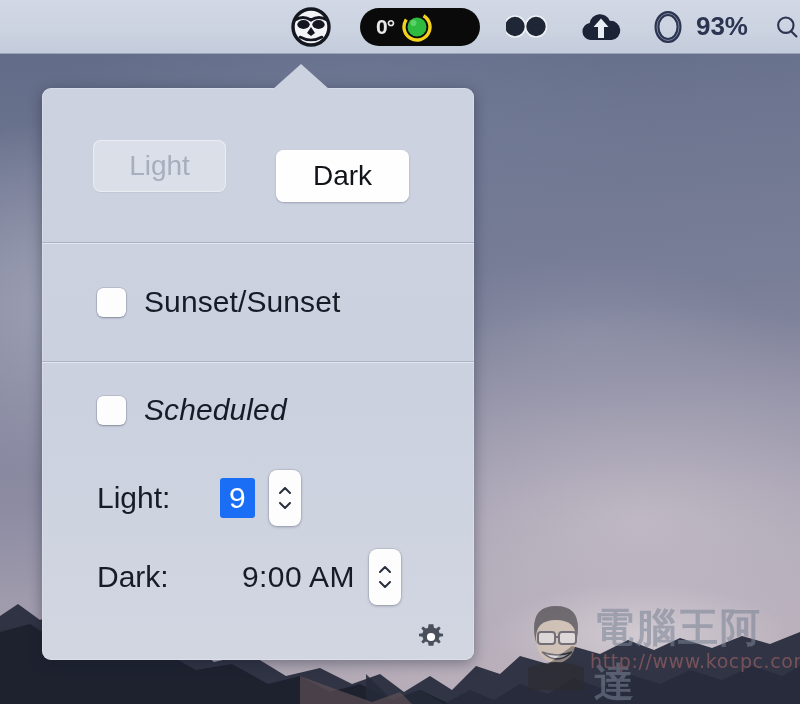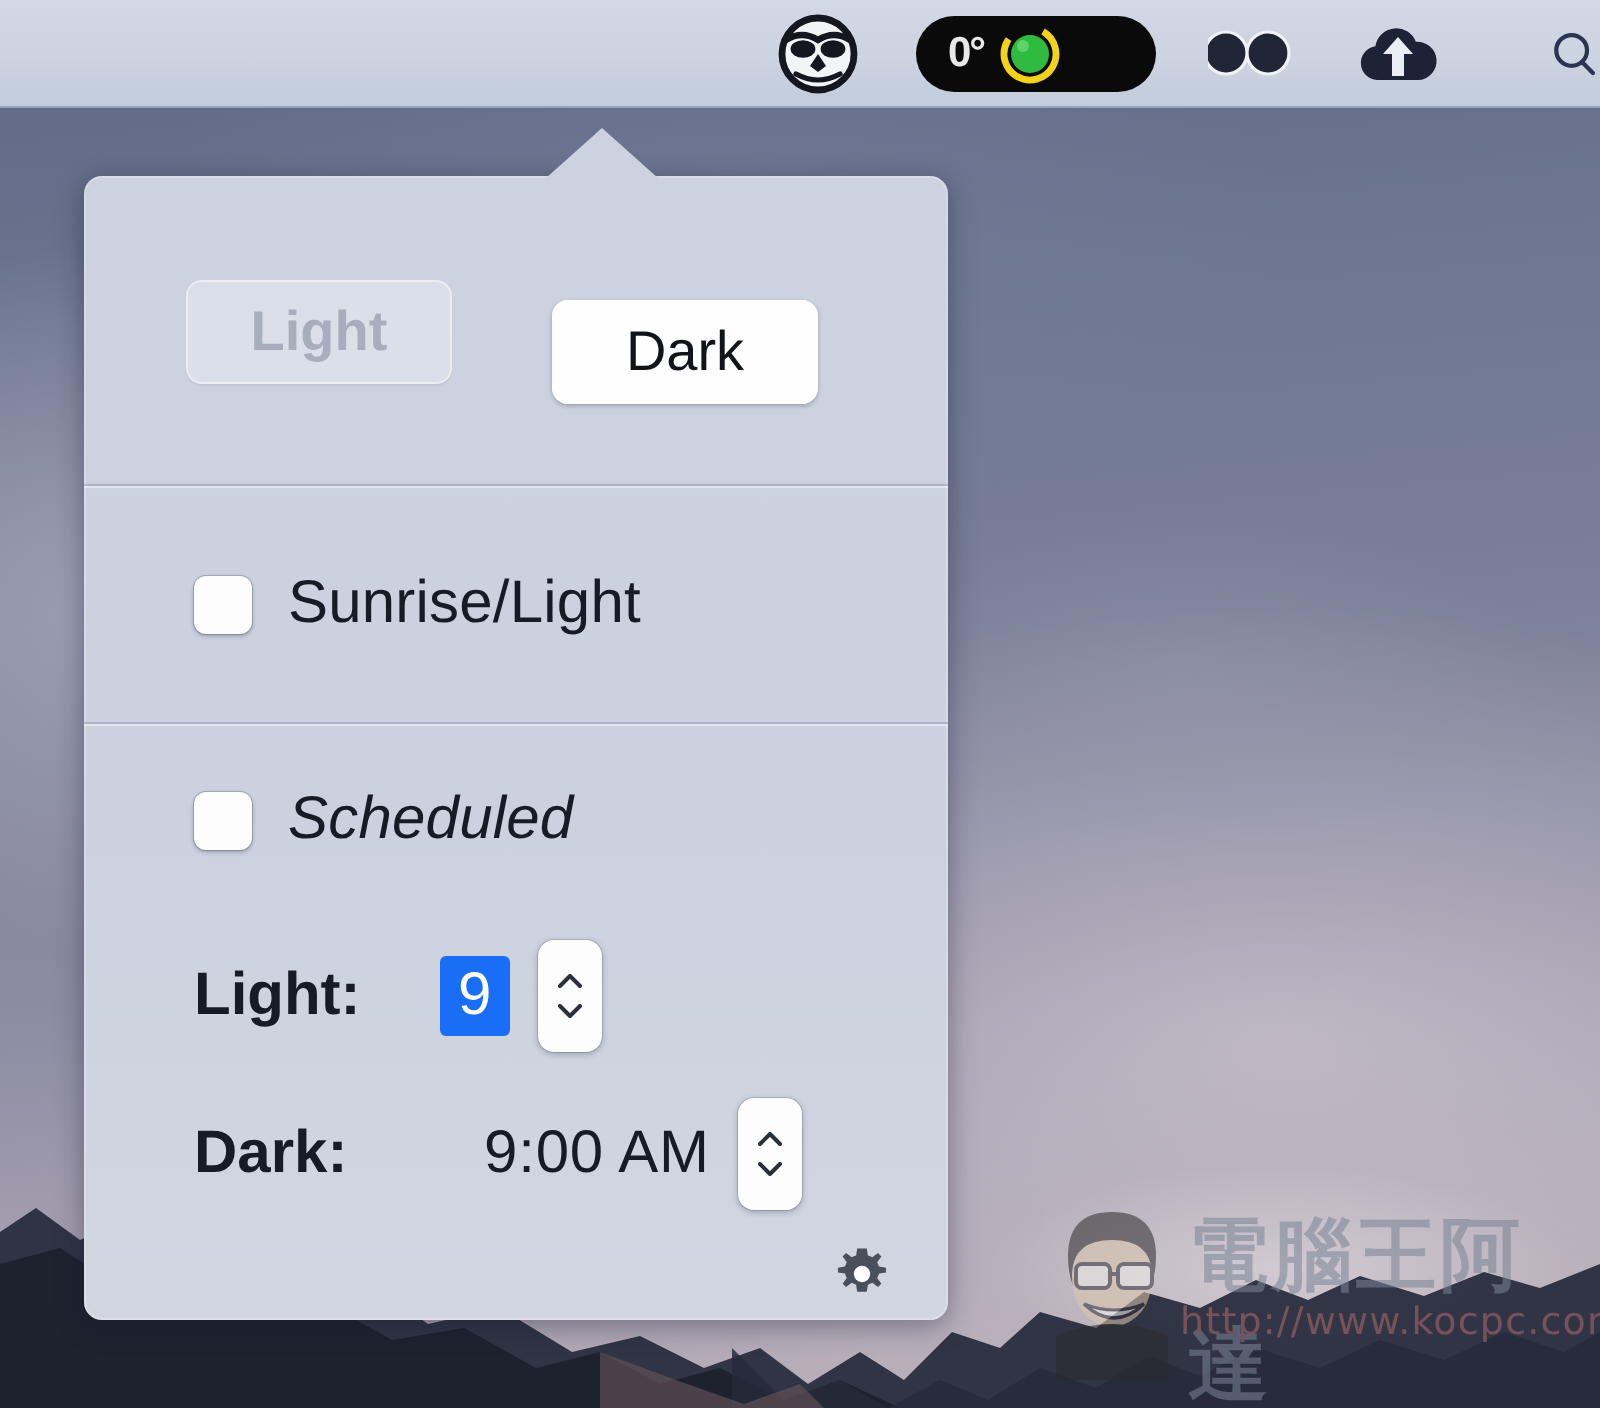--- a/index.html
+++ b/index.html
@@ -75,41 +75,40 @@
   .mode-row{display:flex;align-items:center;padding:42px 0 40px 51px;gap:50px;}
   .mode-btn{
     width:133px;height:52px;border-radius:8px;border:none;
     display:flex;align-items:center;justify-content:center;
     font-size:28px;box-sizing:border-box;cursor:pointer;
   }
   .mode-btn.inactive{
     background:rgba(255,255,255,.30);
     color:rgba(120,128,150,.52);
     box-shadow:0 0 0 1px rgba(255,255,255,.45) inset,0 1px 1px rgba(0,0,0,.05);
-    font-weight:bold;
   }
   .mode-btn.active{
     background:#fefefe;color:#111418;font-weight:500;
     box-shadow:0 1px 2px rgba(30,35,55,.28),0 0 0 1px rgba(255,255,255,.8) inset;
     margin-top:20px;
   }
 
   
   .check-row{display:flex;align-items:center;padding-left:55px;height:118px;gap:18px;cursor:pointer;}
   .check-row.short{height:96px;font-style:italic;}
   .cbox{
     width:29px;height:29px;border-radius:6px;background:#fdfdfd;
     box-shadow:0 1px 2px rgba(30,35,55,.32),0 0 0 .5px rgba(120,126,145,.45);
     flex:none;
   }
   .check-label{font-size:30px;color:#171b26;letter-spacing:.1px;}
 
   
   .time-row{display:flex;align-items:center;padding-left:55px;height:79px;}
-  .time-label{font-size:30px;color:#171b26;width:105px;flex:none;font-weight:bold;}
+  .time-label{font-size:30px;color:#171b26;width:105px;flex:none;}
   .time-value{
     font-size:30px;color:#171b26;margin-left:18px;letter-spacing:.4px;
     display:flex;align-items:center;white-space:pre;
   }
   .time-value .sel{background:#1a6ef5;color:#ffffff;padding:3px 9px;border-radius:3px;}
   .stepper{
     width:32px;height:56px;border-radius:8px;background:#fdfdfd;margin-left:14px;
     box-shadow:0 1px 3px rgba(30,35,55,.30),0 0 0 .5px rgba(130,136,155,.38);
     display:flex;flex-direction:column;align-items:center;justify-content:center;gap:8px;
     cursor:pointer;flex:none;
@@ -197,20 +196,27 @@
     <svg width="46" height="40" viewBox="0 0 46 40">
       <path d="M12.5 33 a8.5 8.5 0 0 1 -0.8 -16.9 a10.5 10.5 0 0 1 20.2 -2.2
                a7.6 7.6 0 0 1 1.6 19.1 z" fill="#1d2337"></path>
       <rect x="20" y="18" width="6" height="13" fill="#e9edf4"></rect>
       <path d="M23 11.5 l7.5 8.5 l-15 0 z" fill="#e9edf4"></path>
     </svg>
   </div>
 
   <div class="mb-gap"></div>
 
+  <div class="mb-item">
+    <svg width="36" height="40" viewBox="0 0 36 40">
+      <ellipse cx="18" cy="20" rx="11" ry="13.5" fill="none" stroke="#2b3450" stroke-width="5"></ellipse>
+      <ellipse cx="18" cy="20" rx="11" ry="13.5" fill="none" stroke="#7d869c" stroke-width="1"></ellipse>
+    </svg>
+    <span class="batt-txt">93%</span>
+  </div>
 
   <div class="mb-gap"></div>
 
   <div class="mb-item" style="width:26px;overflow:hidden;">
     <svg width="44" height="44" viewBox="0 0 44 44">
       <circle cx="20" cy="19" r="13" fill="none" stroke="#2b3450" stroke-width="3.6"></circle>
       <line x1="29" y1="29" x2="38" y2="38" stroke="#2b3450" stroke-width="3.6" stroke-linecap="round"></line>
     </svg>
   </div>
 
@@ -225,21 +231,21 @@
     </div>
     <div class="mode-btn active">
       <span>Dark</span>
     </div>
   </div>
 
   <div class="divider"></div>
 
   <div class="check-row">
     <div class="cbox"></div>
-    <span class="check-label">Sunrise/Light</span>
+    <span class="check-label">Sunset/Sunset</span>
   </div>
 
   <div class="divider"></div>
 
   <div class="check-row short">
     <div class="cbox"></div>
     <span class="check-label">Scheduled</span>
   </div>
 
   <div class="time-row">

